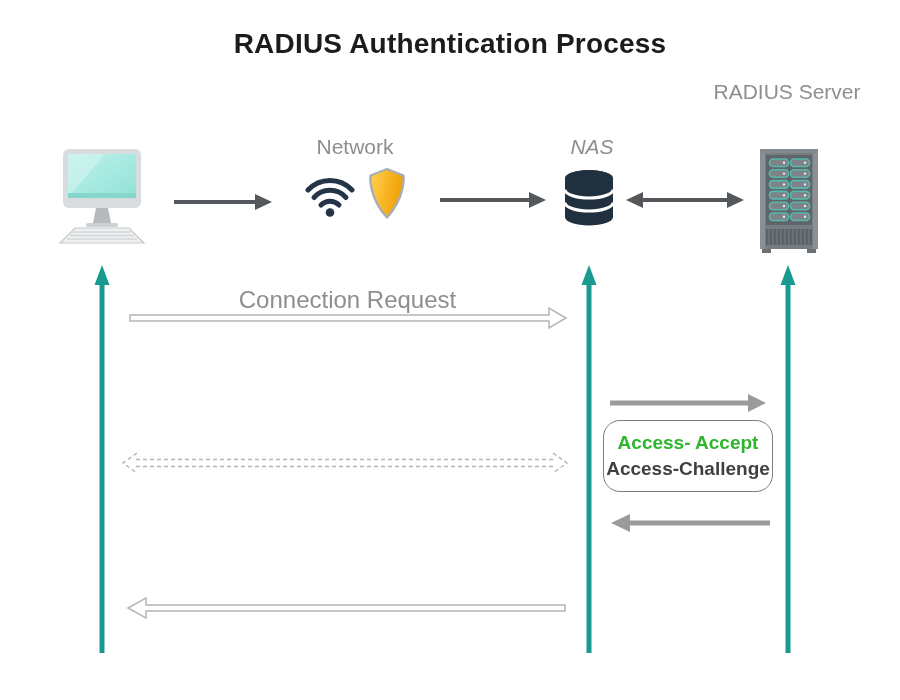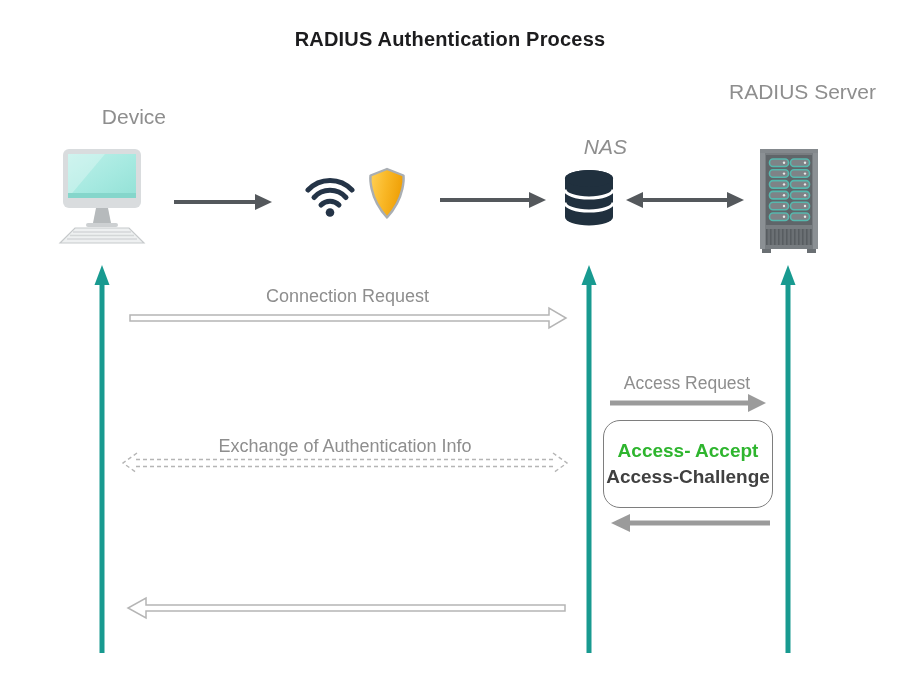--- a/index.html
+++ b/index.html
@@ -3,56 +3,56 @@
 <meta charset="utf-8">
 <style>
   html,body{margin:0;padding:0;background:#ffffff;}
   .canvas{
     position:relative;width:900px;height:700px;overflow:hidden;background:#ffffff;
     font-family:"Liberation Sans", sans-serif;
   }
   .abs{position:absolute;}
   .title{
     left:0;top:28px;width:900px;text-align:center;
-    font-size:20px;font-weight:700;color:var(--title,#1c1c1e);letter-spacing:.2px;
+    font-size:28px;font-weight:700;color:var(--title,#1c1c1e);letter-spacing:.2px;
   }
   .node-label{
-    text-align:right;color:var(--label,#8e8e8e);font-size:21px;font-weight:400;z-index:3;
+    text-align:center;color:var(--label,#8e8e8e);font-size:21px;font-weight:400;z-index:3;
   }
   .msg-label{
-    text-align:center;color:var(--label,#8e8e8e);font-size:18px;font-weight:400;z-index:3;
+    text-align:center;color:var(--label,#8e8e8e);font-size:24px;font-weight:400;z-index:3;
   }
   .overlay{left:0;top:0;z-index:1;}
   .lf{stroke:var(--teal,#189a90);stroke-width:5;}
   .lf-head{fill:var(--teal,#189a90);}
   .darrow{stroke:var(--darkarrow,#54585c);stroke-width:4;}
   .darrow-head{fill:var(--darkarrow,#54585c);}
   .garrow{stroke:var(--midgray,#9b9b9b);stroke-width:5;}
   .garrow-head{fill:var(--midgray,#9b9b9b);}
   .outline-arrow{stroke:var(--lightgray,#b5b5b5);stroke-width:1.5;fill:#ffffff;}
   .dashed-arrow{stroke:var(--lightgray,#b0b0b0);stroke-width:1.4;fill:none;stroke-dasharray:4 3;}
   .response-box{
-    left:603px;top:420px;width:170px;height:88px;z-index:3;
+    left:603px;top:420px;width:170px;height:72px;z-index:3;
     border:1.5px solid var(--boxborder,#7e7e7e);border-radius:17px;
     display:flex;flex-direction:column;justify-content:center;align-items:center;
     background:#ffffff;box-sizing:border-box;
   }
   .response-box div{font-size:19px;font-weight:600;line-height:26px;white-space:nowrap;}
   .icon{z-index:2;}
   .wifi{stroke:#243447;stroke-width:5;fill:none;stroke-linecap:round;}
   .wifi-dot{fill:#243447;}
 </style>
 </head>
 <body>
 
 <div class="canvas">
 
   <div class="abs title">RADIUS Authentication Process</div>
 
-  <div class="abs node-label" style="left:40px;top:105px;width:126px;">Device</div>
+  <div class="abs node-label" style="left:285px;top:135px;width:140px;">Network</div>
   <div class="abs node-label" style="left:557px;top:135px;width:70px;font-style:italic;">NAS</div>
   <div class="abs node-label" style="left:698px;top:77px;width:178px;line-height:29px;">
     <div>RADIUS Server</div>
   </div>
 
   <svg class="abs icon" style="left:47px;top:149px;" width="110" height="96" viewBox="0 0 110 96">
     <defs>
       <linearGradient id="scr" x1="0" y1="0" x2="1" y2="1">
         <stop offset="0" stop-color="#bdf0e9"></stop>
         <stop offset="0.55" stop-color="#a5e9e0"></stop>
@@ -184,21 +184,19 @@
       <line class="garrow" x1="770" y1="523" x2="628" y2="523"></line>
       <polygon class="garrow-head" points="611,523 630,514 630,532"></polygon>
     </g>
 
     <path class="dashed-arrow" d="M137 453 L123 463 L137 473 M136 459.5 L554 459.5 M136 466.5 L554 466.5 M553 453 L567 463 L553 473"></path>
 
     <polygon class="outline-arrow" points="565,605 146,605 146,598 128,608 146,618 146,611 565,611"></polygon>
   </svg>
 
   <div class="abs msg-label" style="left:130px;top:286px;width:435px;">Connection Request</div>
-  <div class="abs msg-label" style="left:603px;top:373px;width:168px;font-size:17.5px;">Access Request</div>
-  <div class="abs msg-label" style="left:122px;top:436px;width:446px;">Exchange of Authentication Info</div>
 
   <div class="abs response-box">
     <div style="color: rgb(46, 181, 46);">Access- Accept</div>
     <div style="color: #404040;">Access-Challenge</div>
   </div>
 
 </div>
 
 </body></html>

